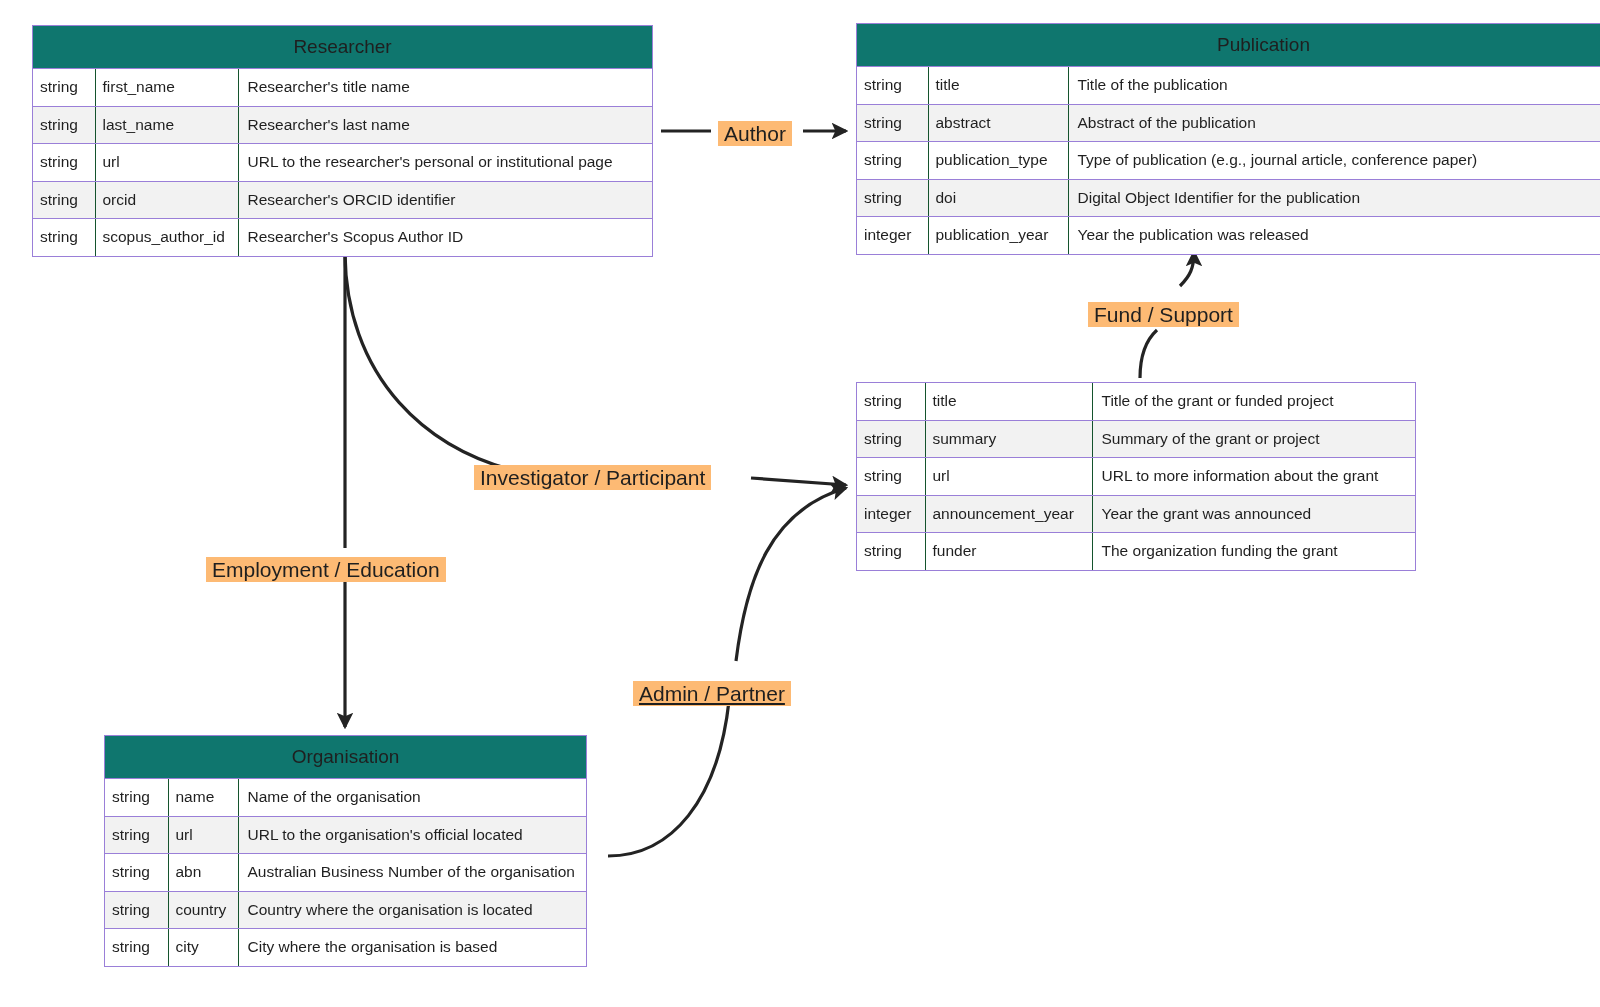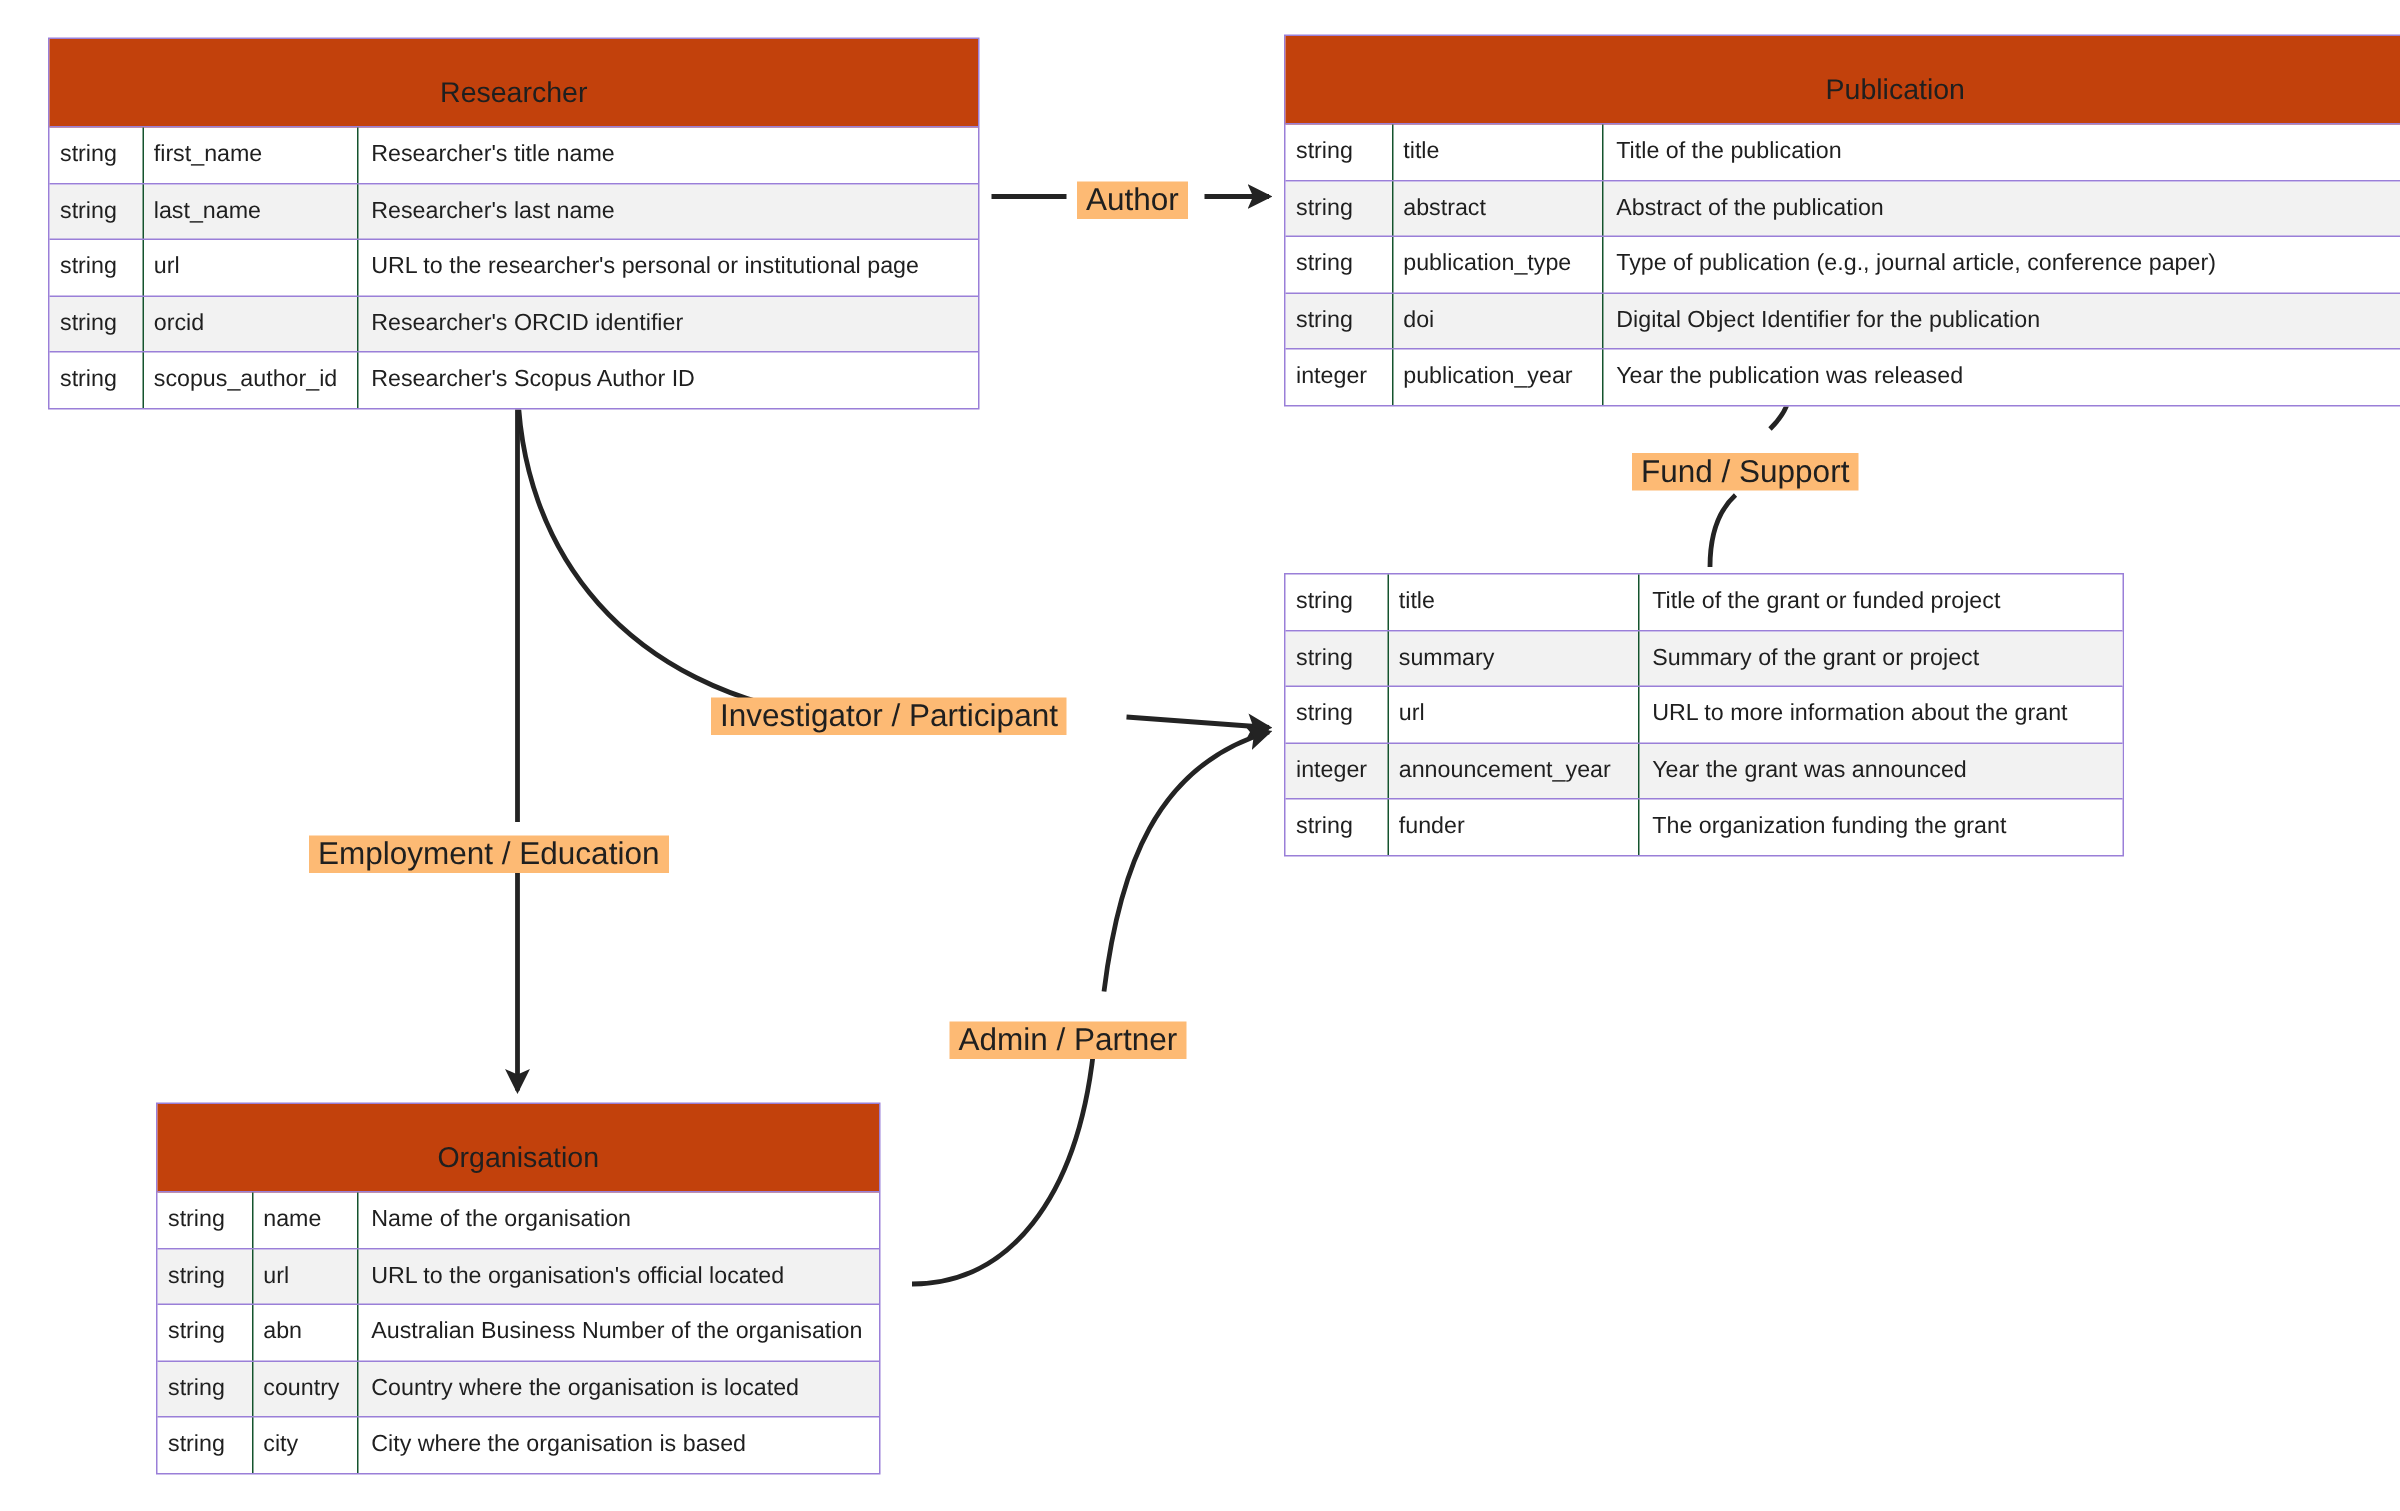--- a/index.html
+++ b/index.html
@@ -21,26 +21,26 @@
 
   
   .entity {
     position: absolute;
     border: 1px solid #9a7fd8;
     border-collapse: separate;
     box-sizing: border-box;
     background: #ffffff;
   }
   .entity-title {
-    background: #c2410c;
+    background: #0f766e;
     border-bottom: 1px solid #9a7fd8;
     text-align: center;
     font-size: 19px;
     line-height: 1;
-    padding: 27px 0 12px 0;
+    padding: 11px 0 12px 0;
     color: #1f1f1f;
     white-space: nowrap;
   }
   .attr-table {
     width: 100%;
     border-collapse: collapse;
     table-layout: fixed;
   }
   .attr-row > td {
     border-bottom: 1px solid #9a7fd8;
@@ -133,21 +133,21 @@
   </svg>
 
   <div class="rel-label" style="left:718px; top:121px;">Author</div>
 
   <div class="rel-label" style="left:1088px; top:302px;">Fund / Support</div>
 
   <div class="rel-label" style="left:474px; top:465px;text-align:center;">Investigator / Participant</div>
 
   <div class="rel-label" style="left:206px; top:557px;">Employment / Education</div>
 
-  <div class="rel-label" style="left:633px; top:681px;">Admin / Partner</div>
+  <div class="rel-label" style="left:633px; top:681px;text-decoration:underline;">Admin / Partner</div>
 
   <div id="entity-layer">
       <div class="entity" style="left: 32px; top: 25px; width: 621px;">
         <div class="entity-title">Researcher</div>
         <table class="attr-table">
           <colgroup>
             <col style="width: 62px;">
             <col style="width: 143px;">
             <col>
           </colgroup>

